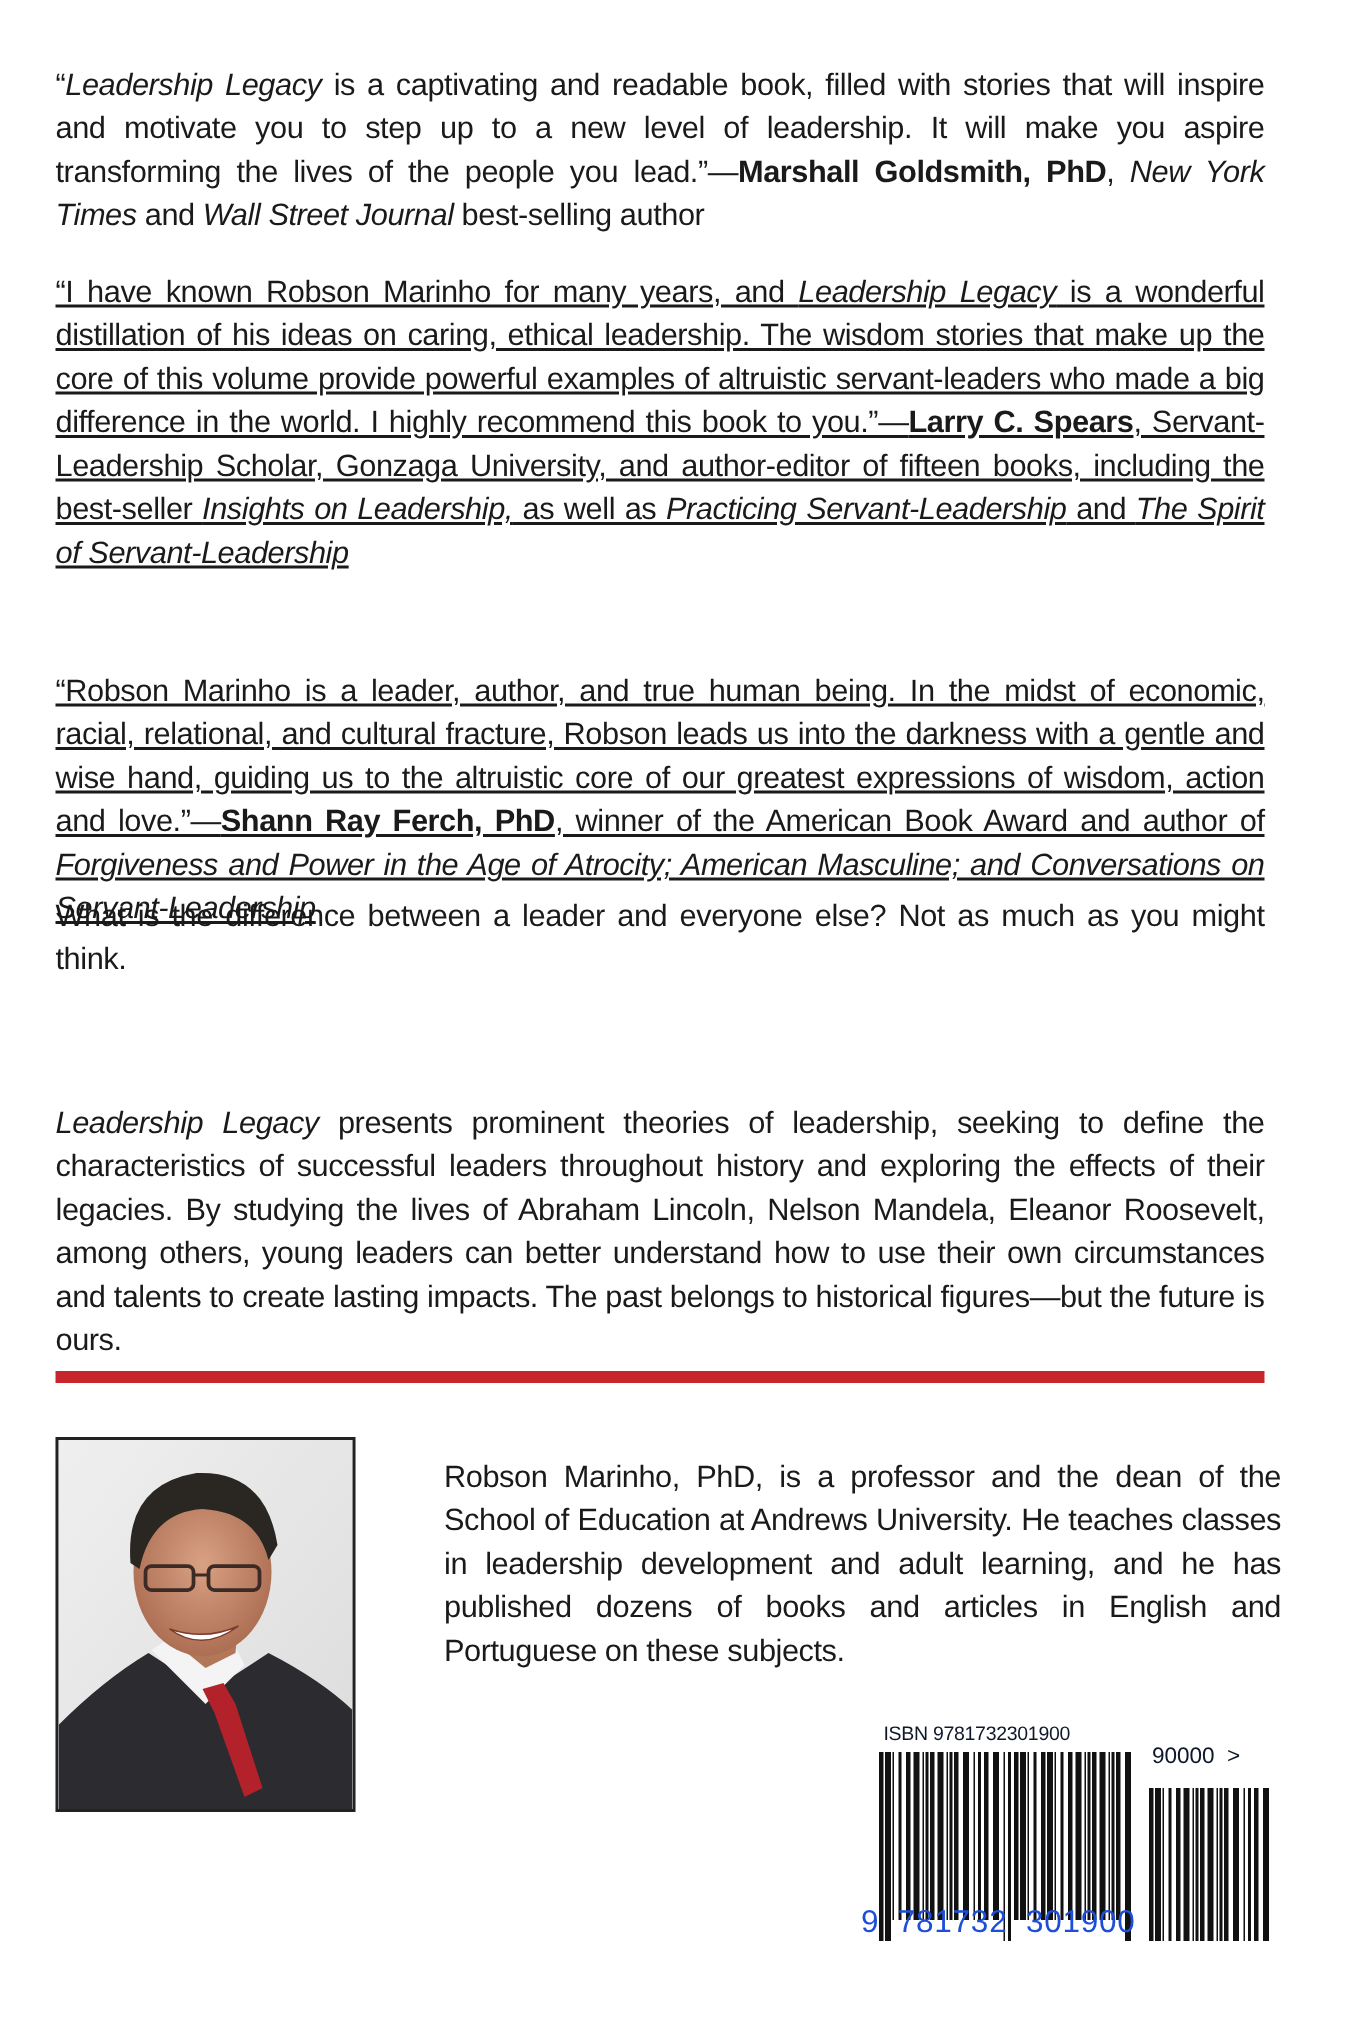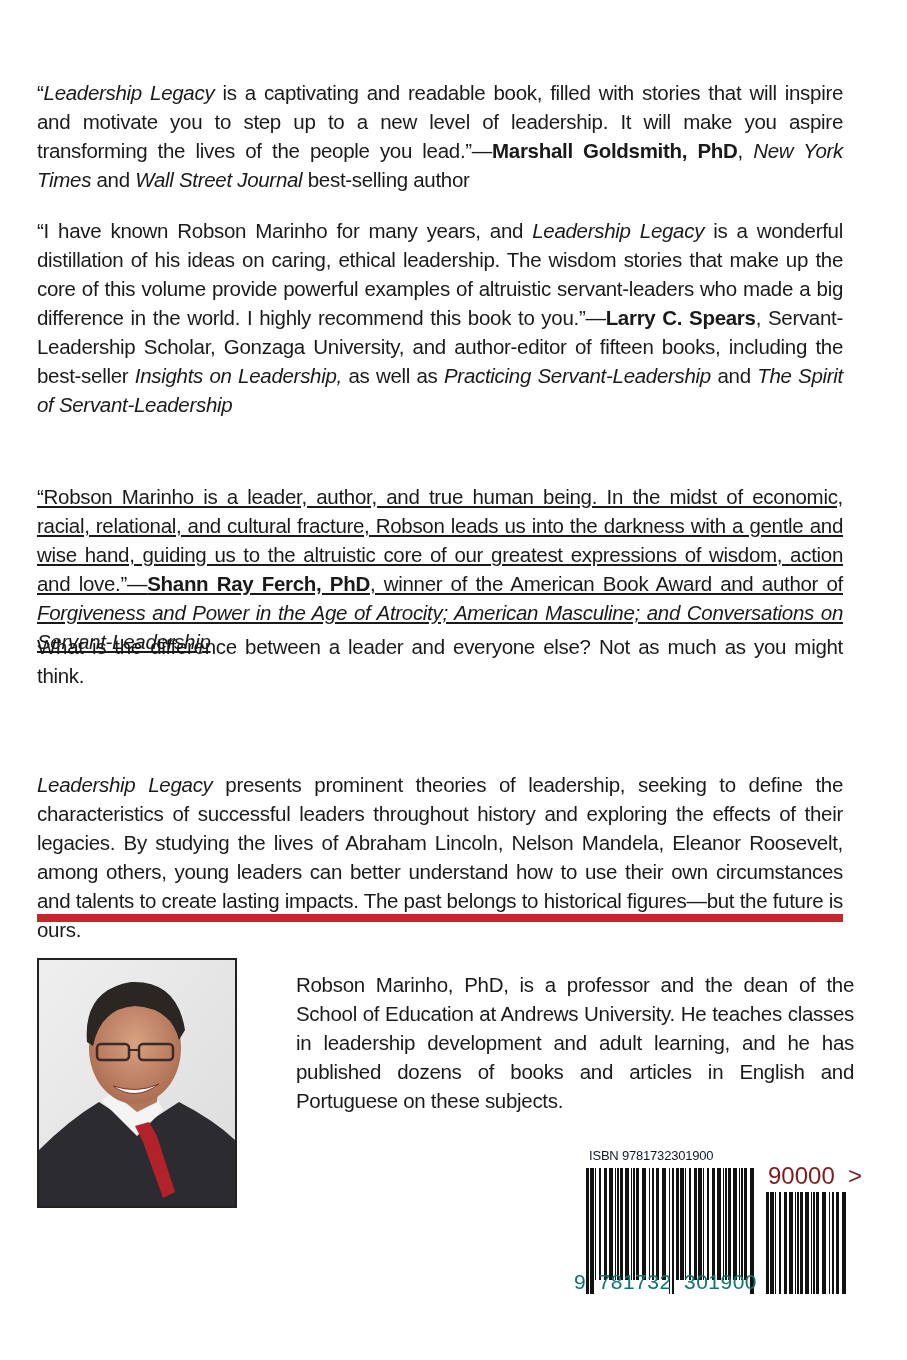--- a/index.html
+++ b/index.html
@@ -1,39 +1,39 @@
 <!DOCTYPE html>
 <html><head>
 <meta charset="utf-8">
 <style>
   html,body{margin:0;padding:0;background:#ffffff;}
   body{width:907px;height:1360px;position:relative;overflow:hidden;
        font-family:"Liberation Sans Narrow","Liberation Sans",sans-serif;color:#1a1a1a;}
   .text{position:absolute;left:37px;width:806px;font-size:20.5px;line-height:29px;
-        text-align:justify;letter-spacing:-0.3px;margin-top:36px;}
+        text-align:justify;letter-spacing:-0.3px;}
   .text p{margin:0;}
   i{font-style:italic;}
   b{font-weight:bold;}
   #q1{top:42px;}
-  #q2{top:180px;}
+  #q2{top:180px;text-decoration:underline;}
   #q3{top:446px;text-decoration:underline;}
   #q4{top:596px;}
   #q5{top:734px;}
   .rule{position:absolute;left:37px;top:914px;width:806px;height:8px;}
   .photo{position:absolute;left:37px;top:958px;width:200px;height:250px;
          border:2px solid #222;box-sizing:border-box;overflow:hidden;background:#e9e9e9;}
   .bio{position:absolute;left:284px;top:958px;width:558px;font-size:20.5px;line-height:29px;
        text-align:justify;letter-spacing:-0.3px;margin:12px;}
   .barcode-wrap{position:absolute;left:586px;top:1140px;width:280px;height:160px;}
   .isbn-label{position:absolute;left:3px;top:8px;font-family:"Liberation Sans",sans-serif;
        font-size:13px;color:#0f172a;letter-spacing:-0.2px;}
   .price-label{position:absolute;left:182px;top:22px;font-family:"Liberation Sans",sans-serif;
-       font-size:24px;color:#7f1d1d;}
+       font-size:15px;color:#0f172a;}
   .digits{position:absolute;left:-12px;top:130px;font-family:"Liberation Sans",sans-serif;
-       font-size:21px;color:#0f766e;letter-spacing:0.5px;word-spacing:6px;}
+       font-size:21px;color:#1d4ed8;letter-spacing:0.5px;word-spacing:6px;}
   svg{display:block;}
 </style>
 </head>
 <body>
 
 <div class="text" id="q1">
     <p><span>“</span><i>Leadership Legacy</i><span> is a captivating and readable book, filled with stories that will inspire and motivate you to step up to a new level of leadership. It will make you aspire transforming the lives of the people you lead.”—</span><b>Marshall Goldsmith, PhD</b><span>, </span><i>New York Times</i><span> and </span><i>Wall Street Journal</i><span> best-selling author</span></p>
   </div>
 <div class="text" id="q2">
     <p><span>“I have known Robson Marinho for many years, and </span><i>Leadership Legacy</i><span> is a wonderful distillation of his ideas on caring, ethical leadership. The wisdom stories that make up the core of this volume provide powerful examples of altruistic servant-leaders who made a big difference in the world. I highly recommend this book to you.”—</span><b>Larry C. Spears</b><span>, Servant-Leadership Scholar, Gonzaga University, and author-editor of fifteen books, including the best-seller </span><i>Insights on Leadership,</i><span> as well as </span><i>Practicing Servant-Leadership</i><span> and </span><i>The Spirit of Servant-Leadership</i></p>

